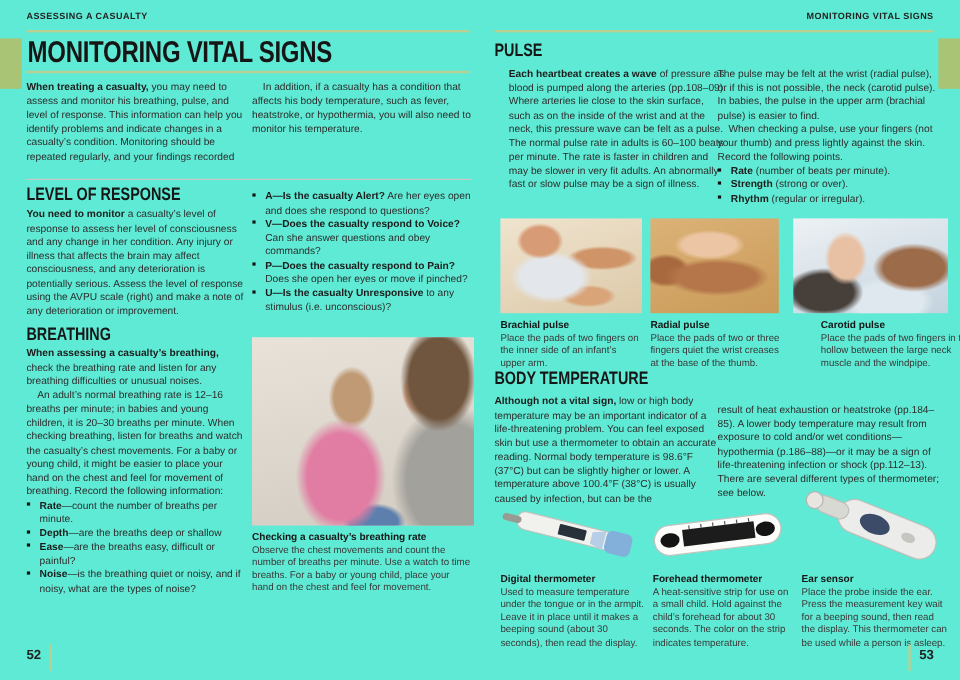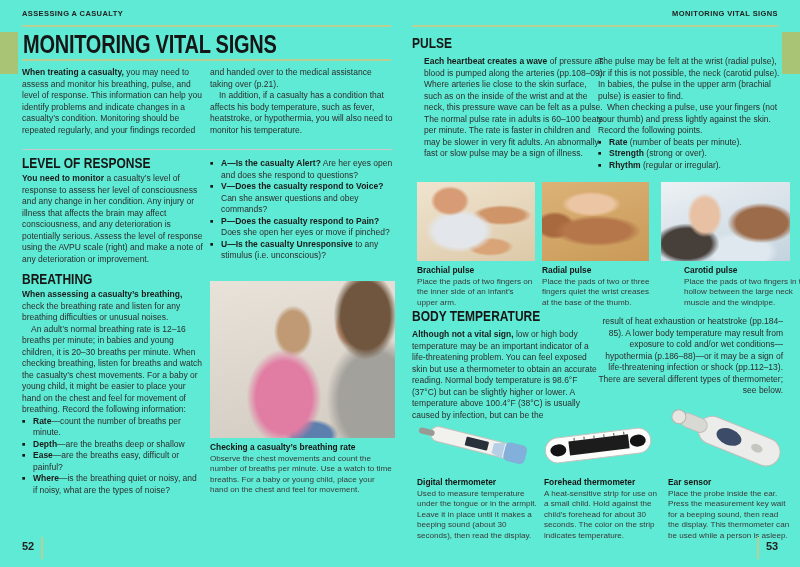--- a/index.html
+++ b/index.html
@@ -73,21 +73,20 @@
   <div class="runhead" style="left:22px;top:9px;">ASSESSING A CASUALTY</div>
   <div class="grule" style="left:22px;top:25px;width:369px;background:#b9cf94;"></div>
   <div class="gblock" style="left:0;top:32px;background:#a8c474;"></div>
   <div class="title" style="left:23px;top:30px;">MONITORING VITAL SIGNS</div>
   <div class="grule" style="left:22px;top:59px;width:369px;background:#b9cf94;"></div>
 
   <div class="col" style="left:22px;top:67px;width:180px;">
     <p><strong>When treating a casualty,</strong><span> you may need to assess and monitor his breathing, pulse, and level of response. This information can help you identify problems and indicate changes in a casualty’s condition. Monitoring should be repeated regularly, and your findings recorded</span></p>
   </div>
   <div class="col" style="left:210px;top:67px;width:184px;">
-    <p>and handed over to the medical assistance taking over (p.21).</p>
     <p class="ind">In addition, if a casualty has a condition that affects his body temperature, such as fever, heatstroke, or hypothermia, you will also need to monitor his temperature.</p>
   </div>
 
   <div class="grayrule" style="left:22px;top:149px;width:371px;"></div>
 
   <div class="sechead" style="left:22px;top:154px;">LEVEL OF RESPONSE</div>
   <div class="col" style="left:22px;top:173px;width:181px;">
     <p><strong>You need to monitor</strong><span> a casualty’s level of response to assess her level of consciousness and any change in her condition. Any injury or illness that affects the brain may affect consciousness, and any deterioration is potentially serious. Assess the level of response using the AVPU scale (right) and make a note of any deterioration or improvement.</span></p>
   </div>
   <div class="col" style="left:210px;top:158px;width:186px;">
@@ -97,21 +96,21 @@
     <div class="bullet"><strong>U—Is the casualty Unresponsive</strong><span> to any stimulus (i.e. unconscious)?</span></div>
   </div>
 
   <div class="sechead" style="left:22px;top:270px;">BREATHING</div>
   <div class="col" style="left:22px;top:289px;width:181px;">
     <p><strong>When assessing a casualty’s breathing,</strong><span> check the breathing rate and listen for any breathing difficulties or unusual noises.</span></p>
     <p class="ind">An adult’s normal breathing rate is 12–16 breaths per minute; in babies and young children, it is 20–30 breaths per minute. When checking breathing, listen for breaths and watch the casualty’s chest movements. For a baby or young child, it might be easier to place your hand on the chest and feel for movement of breathing. Record the following information:</p>
     <div class="bullet"><strong>Rate</strong><span>—count the number of breaths per minute.</span></div>
     <div class="bullet"><strong>Depth</strong><span>—are the breaths deep or shallow</span></div>
     <div class="bullet"><strong>Ease</strong><span>—are the breaths easy, difficult or painful?</span></div>
-    <div class="bullet"><strong>Where</strong><span>—is the breathing quiet or noisy, and if noisy, what are the types of noise?</span></div>
+    <div class="bullet"><strong>Noise</strong><span>—is the breathing quiet or noisy, and if noisy, what are the types of noise?</span></div>
   </div>
 
   <div class="photo photo-breathing" style="left:210px;top:281px;width:185px;height:157px;"></div>
   <div class="caption" style="left:210px;top:442px;width:184px;">
     <p class="ct">Checking a casualty’s breathing rate</p>
     <span>Observe the chest movements and count the number of breaths per minute. Use a watch to time breaths. For a baby or young child, place your hand on the chest and feel for movement.</span>
   </div>
 
   <div class="pagenum" style="left:22px;top:540px;">52</div>
   <div class="tick" style="left:41px;top:537px;background:#b9cf94;"></div>
@@ -146,21 +145,21 @@
   </div>
   <div class="caption" style="left:684px;top:265px;width:130px;">
     <p class="ct">Carotid pulse</p>
     <span>Place the pads of two fingers in the hollow between the large neck muscle and the windpipe.</span>
   </div>
 
   <div class="sechead" style="left:412px;top:307px;">BODY TEMPERATURE</div>
   <div class="col" style="left:412px;top:329px;width:185px;">
     <p><strong>Although not a vital sign,</strong><span> low or high body temperature may be an important indicator of a life-threatening problem. You can feel exposed skin but use a thermometer to obtain an accurate reading. Normal body temperature is 98.6°F (37°C) but can be slightly higher or lower. A temperature above 100.4°F (38°C) is usually caused by infection, but can be the</span></p>
   </div>
-  <div class="col" style="left:598px;top:316px;width:185px;text-align:right;">
+  <div class="col" style="left:598px;top:336px;width:185px;">
     <p>result of heat exhaustion or heatstroke (pp.184–85). A lower body temperature may result from exposure to cold and/or wet conditions—hypothermia (p.186–88)—or it may be a sign of life-threatening infection or shock (pp.112–13). There are several different types of thermometer; see below.</p>
   </div>
 
   <div class="thermo" style="left:415px;top:416px;">
     <svg width="122" height="58" viewBox="0 0 122 58">
       <g transform="rotate(14 61 29)">
         <rect x="14" y="20" width="88" height="15" rx="7.5" fill="#f1f1ee" stroke="#c2c2bc" stroke-width="1"></rect>
         <rect x="2" y="25" width="16" height="6" rx="3" fill="#9a9a95"></rect>
         <rect x="50" y="23" width="23" height="9" rx="1" fill="#28303a"></rect>
         <rect x="90" y="18" width="22" height="19" rx="5" fill="#82b0da"></rect>

